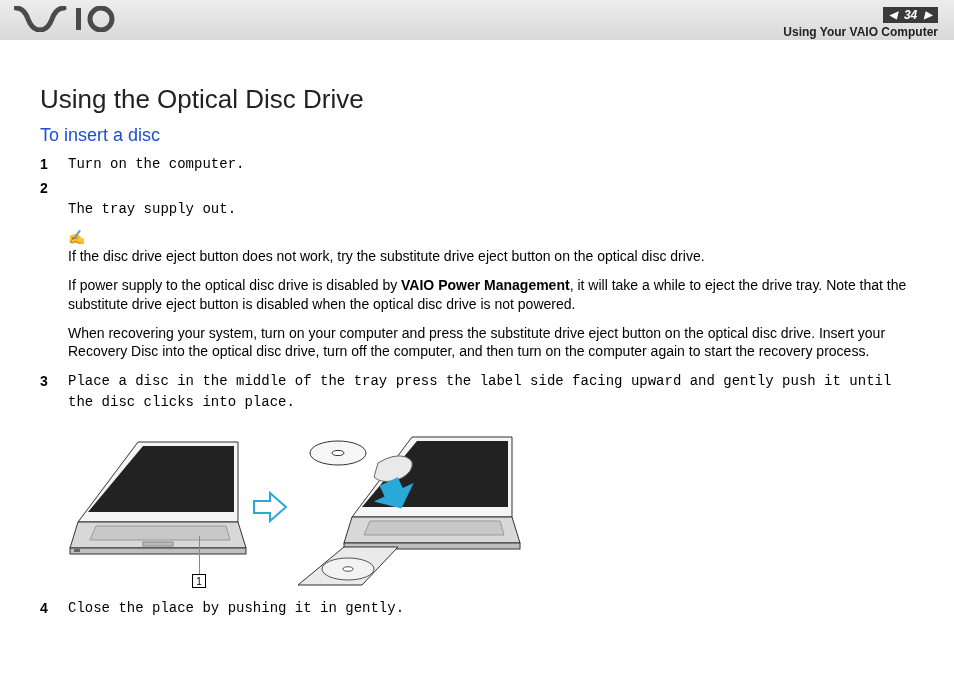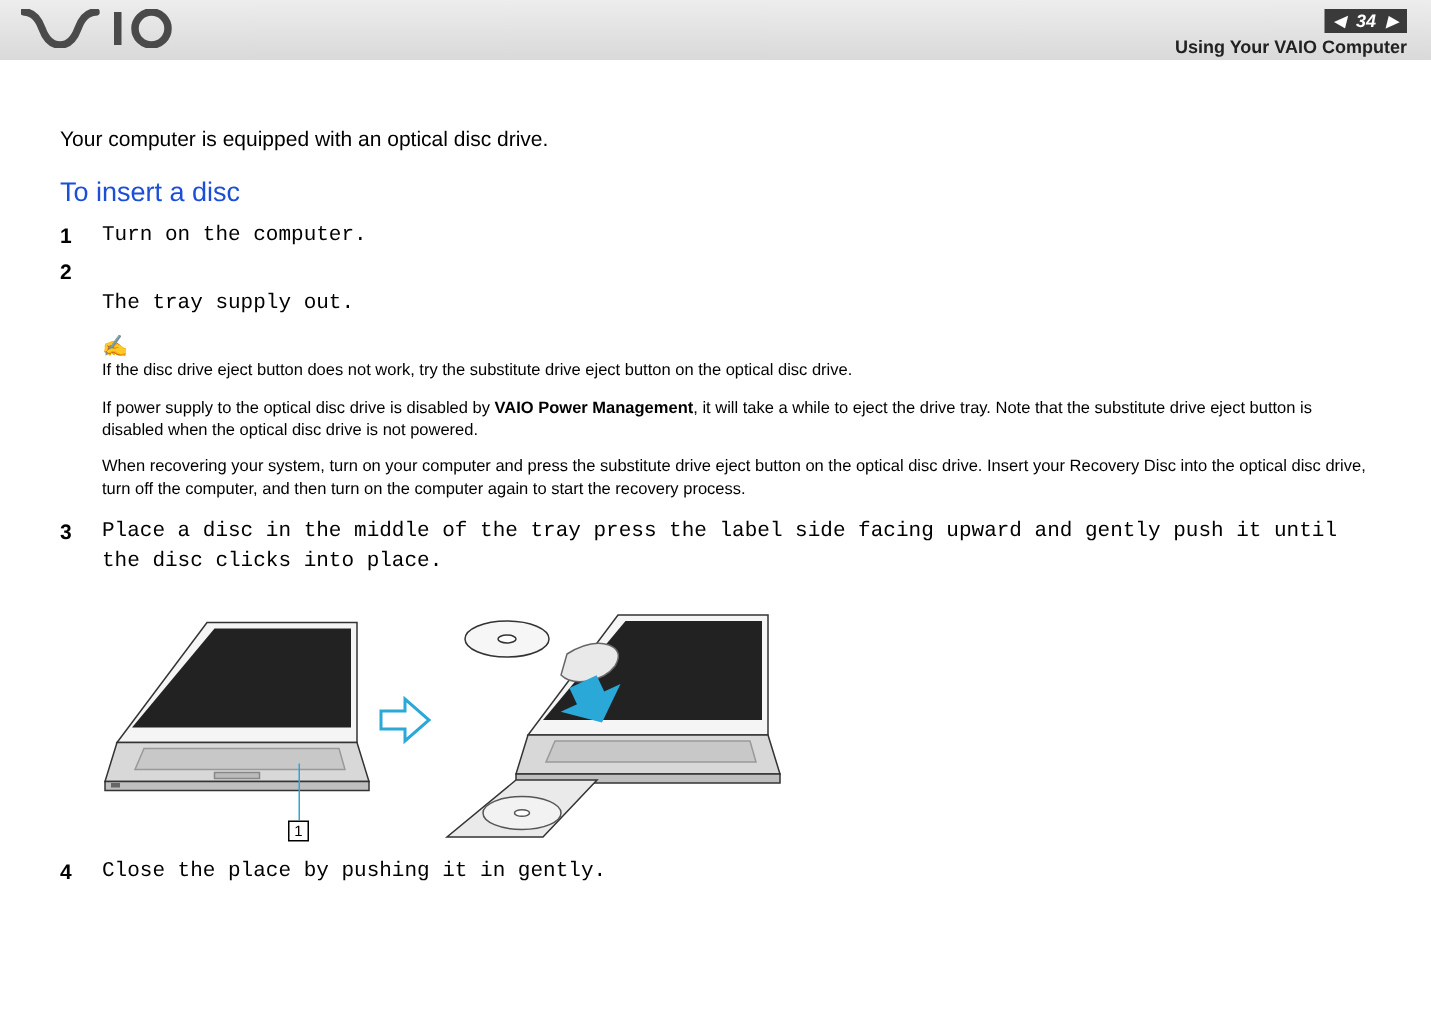--- a/index.html
+++ b/index.html
@@ -95,21 +95,21 @@
     margin-left: 28px;
     margin-top: 10px;
     margin-bottom: 10px;
   }
   .note-icon {
     color: #2aa8d8;
     font-size: 14px;
     margin-bottom: 2px;
   }
   .note {
-    font-size: 11px;
+    font-size: 14px;
     font-family: Arial, sans-serif;
     line-height: 1.35;
     margin-bottom: 10px;
     font-stretch: condensed;
   }
   .note b { font-weight: bold; }
   .illustration {
     margin: 14px 0 10px 28px;
     width: 470px;
     height: 162px;
@@ -159,21 +159,21 @@
     <div class="pager">
       <span class="tri">◀</span>
       <span class="num">34</span>
       <span class="tri">▶</span>
     </div>
     <div class="crumb">Using Your VAIO Computer</div>
   </div>
 </div>
 
 <div class="content">
-  <p class="intro">Your computer is equipped with an optical disc drive.</p>
+  <h1>Using the Optical Disc Drive</h1>
   <h2>To insert a disc</h2>
 
   <div class="step">
     <div class="num">1</div>
     <div class="txt">Turn on the computer.</div>
   </div>
 
   <div class="step">
     <div class="num">2</div>
     <div class="txt">

